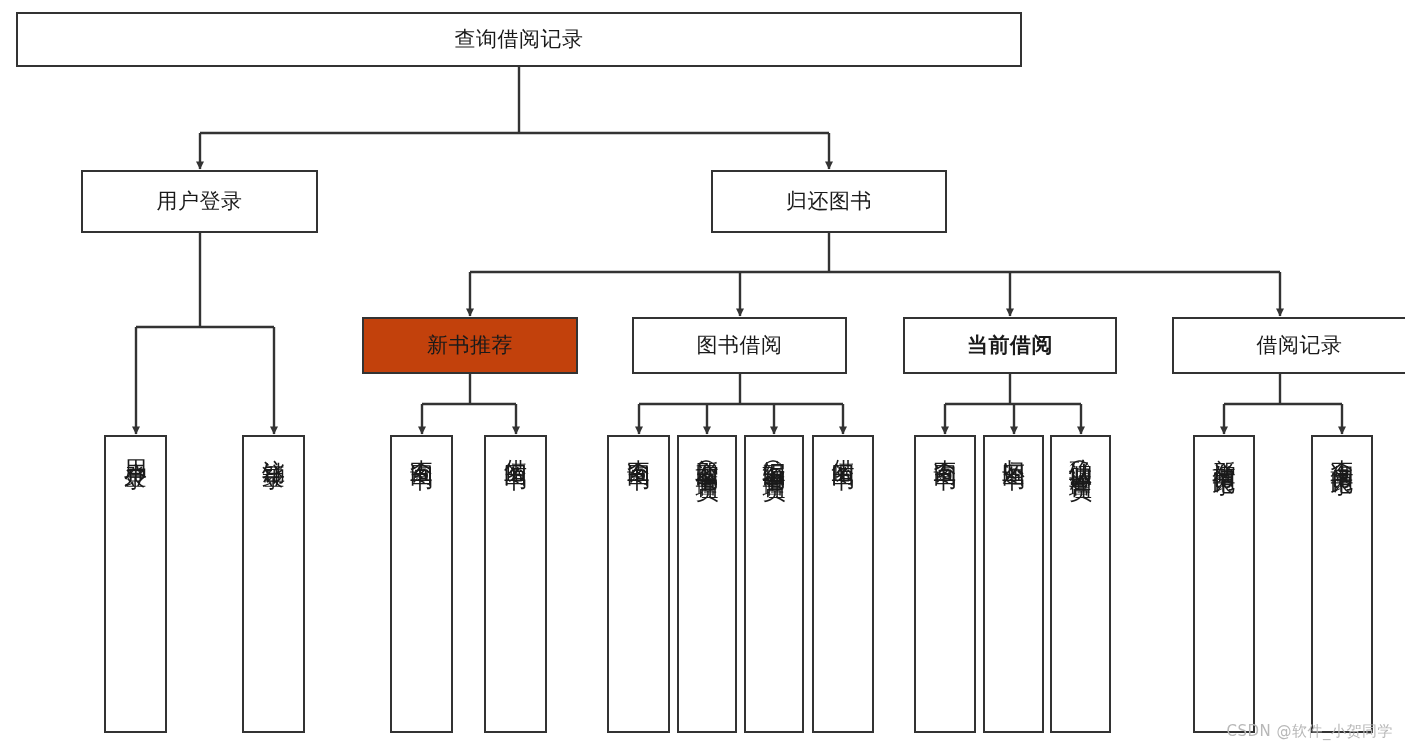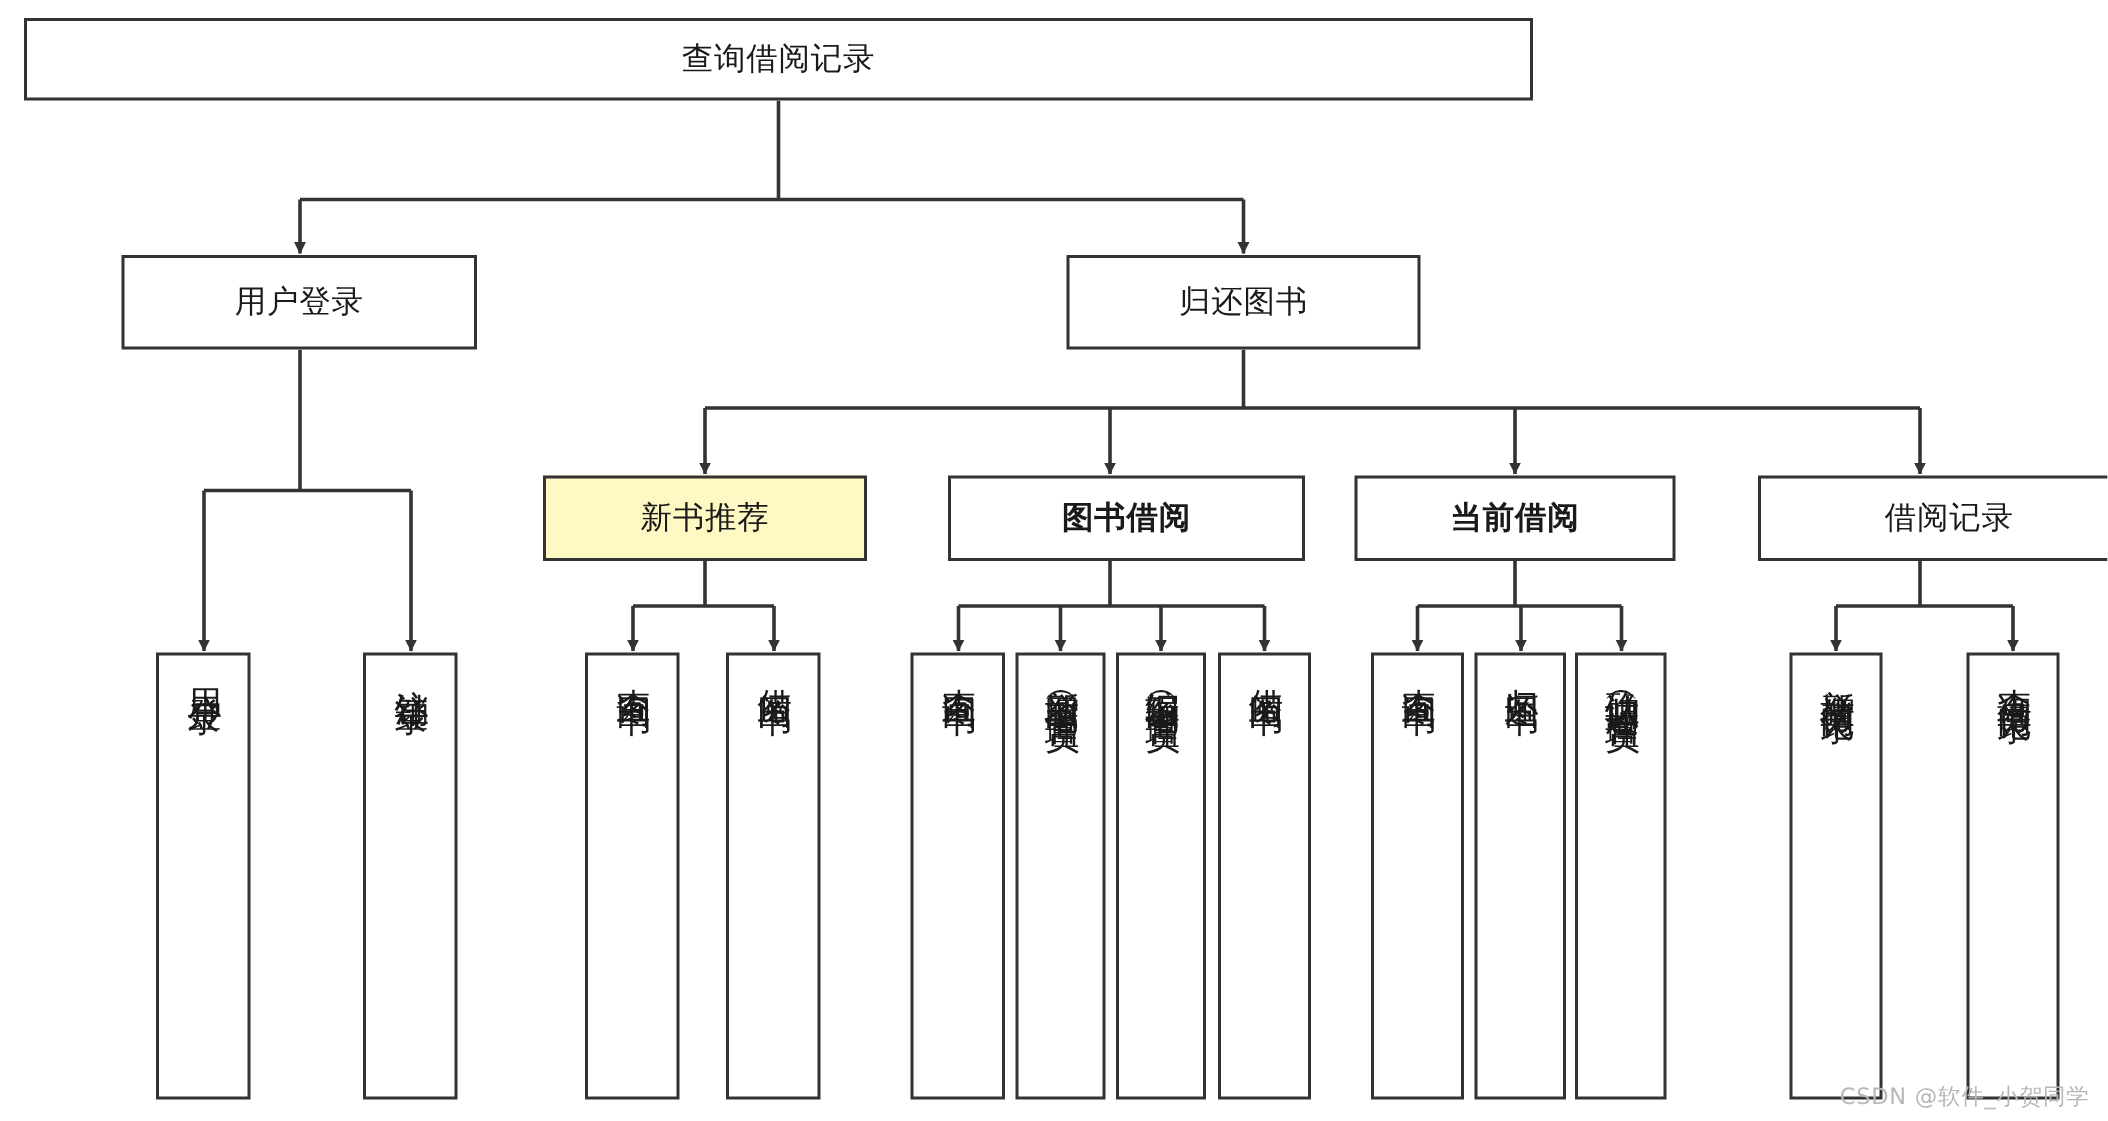--- a/index.html
+++ b/index.html
@@ -116,24 +116,24 @@
   <div id="node-layer">
       <div class="node horizontal" style="left: 16px; top: 12px; width: 1006px; height: 55px; border-color: rgb(51, 51, 51); background: rgb(255, 255, 255); color: rgb(26, 26, 26);">
         <span class="label">查询借阅记录</span>
       </div>
       <div class="node horizontal" style="left: 81px; top: 170px; width: 237px; height: 63px; border-color: rgb(51, 51, 51); background: rgb(255, 255, 255); color: rgb(26, 26, 26);">
         <span class="label">用户登录</span>
       </div>
       <div class="node horizontal" style="left: 711px; top: 170px; width: 236px; height: 63px; border-color: rgb(51, 51, 51); background: rgb(255, 255, 255); color: rgb(26, 26, 26);">
         <span class="label">归还图书</span>
       </div>
-      <div class="node horizontal" style="left: 362px; top: 317px; width: 216px; height: 57px; border-color: rgb(51, 51, 51); background: #fef9c3; color: rgb(26, 26, 26);">
+      <div class="node horizontal" style="left: 362px; top: 317px; width: 216px; height: 57px; border-color: rgb(51, 51, 51); background: #c2410c; color: rgb(26, 26, 26);">
         <span class="label">新书推荐</span>
       </div>
-      <div class="node horizontal" style="left: 632px; top: 317px; width: 238px; height: 57px; border-color: rgb(51, 51, 51); background: rgb(255, 255, 255); color: rgb(26, 26, 26); font-weight: bold;">
+      <div class="node horizontal" style="left: 632px; top: 317px; width: 215px; height: 57px; border-color: rgb(51, 51, 51); background: rgb(255, 255, 255); color: rgb(26, 26, 26);">
         <span class="label">图书借阅</span>
       </div>
       <div class="node horizontal" style="left: 903px; top: 317px; width: 214px; height: 57px; border-color: rgb(51, 51, 51); background: rgb(255, 255, 255); color: rgb(26, 26, 26); font-weight: bold;">
         <span class="label">当前借阅</span>
       </div>
       <div class="node horizontal" style="left: 1172px; top: 317px; width: 255px; height: 57px; border-color: rgb(51, 51, 51); background: rgb(255, 255, 255); color: rgb(26, 26, 26);">
         <span class="label">借阅记录</span>
       </div>
       <div class="node vertical" style="left: 104px; top: 435px; width: 63px; height: 298px; border-color: rgb(51, 51, 51); background: rgb(255, 255, 255); color: rgb(26, 26, 26);">
         <span class="label">用户登录</span>

